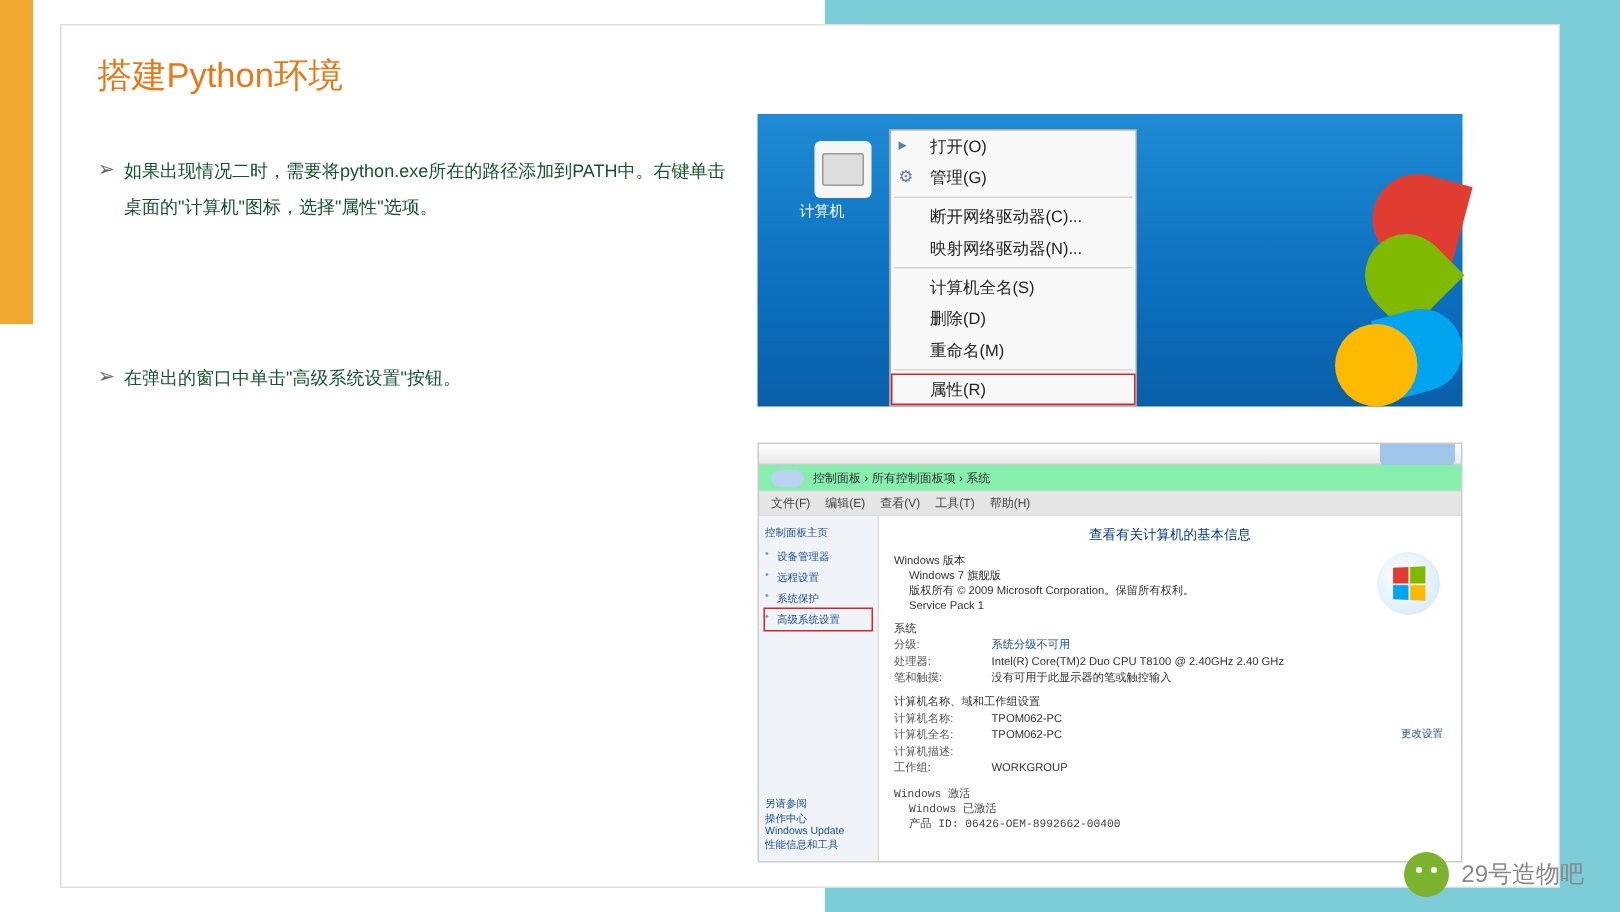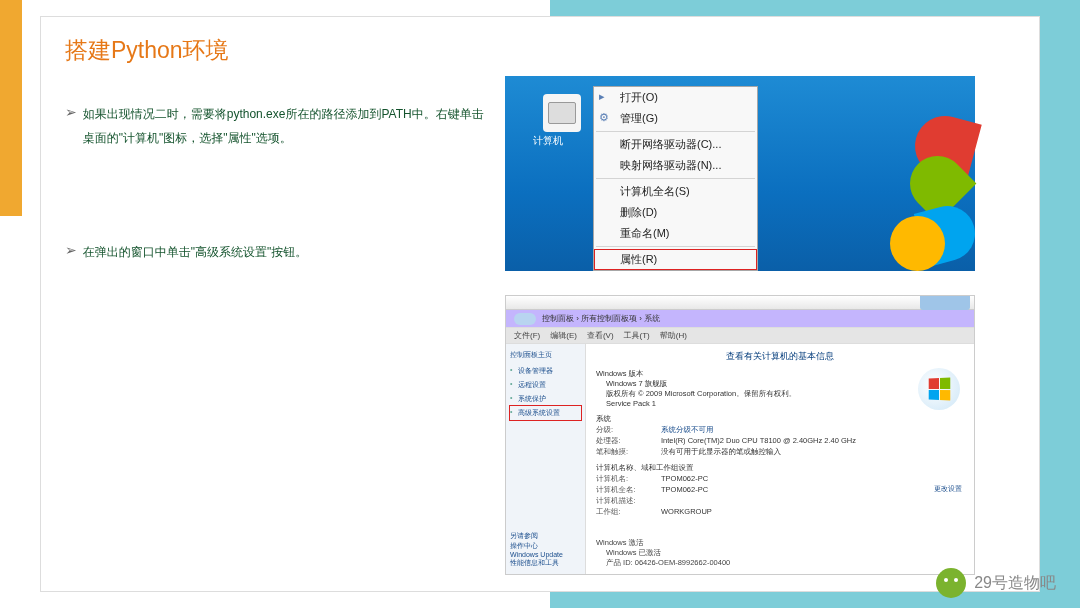--- a/index.html
+++ b/index.html
@@ -29,21 +29,21 @@
 .ctx-menu { position: absolute; left: 88px; top: 10px; width: 165px; background: #f8f8f8; border: 1px solid #a7a7a7; font-size: 11px; color: #222; }
 .ctx-item { padding: 3px 8px 3px 26px; position: relative; cursor: default; }
 .ctx-item.boxed { outline: 1.5px solid #d22; outline-offset: -1px; }
 .ctx-sep { height: 1px; background: #d4d4d4; margin: 2px 2px; }
 .ctx-icon { position: absolute; left: 5px; top: 3px; width: 14px; height: 14px; font-size: 11px; color: #5a7fb5; }
 
 
 .shot2 { width: 470px; height: 280px; background: #fff; border: 1px solid #ccc; font-size: 8px; color: #444; position: relative; }
 .shot2-top { height: 14px; background: linear-gradient(#fff,#e8e8e8); border-bottom: 1px solid #ccc; }
 .shot2-minmax { position: absolute; right: 4px; top: 0; width: 50px; height: 14px; background: #9fc5e8; border-radius: 0 0 3px 3px; }
-.addr-bar { height: 18px; background: #c4b5fd; border-bottom: 1px solid #ddd; display: flex; align-items: center; padding: 0 8px; gap: 6px; }
+.addr-bar { height: 18px; background: #86efac; border-bottom: 1px solid #ddd; display: flex; align-items: center; padding: 0 8px; gap: 6px; }
 .addr-nav { width: 22px; height: 12px; background: #b8d4f0; border-radius: 6px; }
 .addr-path { font-size: 8px; color: #333; }
 .menu-bar { height: 16px; background: #e5e5e5; border-bottom: 1px solid #ddd; display: flex; gap: 10px; padding: 0 8px; align-items: center; font-size: 8px; }
 .shot2-body { display: flex; height: 230px; }
 .sidepanel { width: 80px; background: #f0f4f9; border-right: 1px solid #ddd; padding: 6px 4px; }
 .side-title { font-size: 7px; color: #1a4d8c; margin-bottom: 4px; }
 .side-link { font-size: 7px; color: #1a4d8c; padding: 2px 0 2px 8px; position: relative; }
 .side-link.boxed { outline: 1.5px solid #d22; outline-offset: 0; }
 .side-link::before { content: "•"; position: absolute; left: 0; color: #6a9; font-size: 7px; }
 .side-bottom { position: absolute; bottom: 6px; left: 4px; font-size: 7px; color: #1a4d8c; }
@@ -51,21 +51,21 @@
 .mp-title { color: #003a7a; font-size: 9px; margin-bottom: 4px; text-align: center; }
 .mp-section { font-size: 7.5px; color: #333; margin-top: 6px; }
 .mp-row { display: flex; margin: 1px 0; }
 .mp-label { width: 65px; color: #555; }
 .mp-val { color: #333; }
 .mp-link { color: #1a4d8c; }
 .win-logo { position: absolute; right: 14px; top: 24px; width: 42px; height: 42px; border-radius: 50%; background: radial-gradient(circle at 40% 40%, #fff, #cde6f7); display: flex; align-items: center; justify-content: center; }
 .win-flag { width: 22px; height: 22px; display: grid; grid-template-columns: 1fr 1fr; grid-template-rows: 1fr 1fr; gap: 1px; transform: perspective(50px) rotateY(-12deg); }
 .wf1{background:#e03c31}.wf2{background:#7fba00}.wf3{background:#00a4ef}.wf4{background:#ffb900}
 .mp-change { position: absolute; right: 12px; top: 140px; font-size: 7px; color: #1a4d8c; }
-.mp-bottom { position: absolute; left: 10px; bottom: 6px; font-size: 7.5px; }
+.mp-bottom { position: absolute; left: 10px; bottom: 20px; font-size: 7.5px; font-family: Liberation Mono, monospace; }
 
 .footer-brand { position: absolute; right: 24px; bottom: 10px; display: flex; align-items: center; gap: 8px; color: #888; font-size: 16px; }
 .wc-icon { width: 30px; height: 30px; border-radius: 50%; background: #7bb32e; position: relative; }
 .wc-icon::before, .wc-icon::after { content: ""; position: absolute; background: #fff; border-radius: 50%; }
 .wc-icon::before { width: 4px; height: 4px; left: 8px; top: 10px; }
 .wc-icon::after { width: 4px; height: 4px; left: 18px; top: 10px; }
 </style>
 </head>
 <body>
 
@@ -169,21 +169,21 @@
                   <span class="mp-val">Intel(R) Core(TM)2 Duo CPU   T8100 @ 2.40GHz  2.40 GHz</span>
                 </div>
               <div class="mp-row">
                   <span class="mp-label">笔和触摸:</span>
                   <span class="mp-val">没有可用于此显示器的笔或触控输入</span>
                 </div>
             </div>
             <div class="mp-section">
               <div>计算机名称、域和工作组设置</div>
               <div class="mp-row">
-                  <span class="mp-label">计算机名:</span>
+                  <span class="mp-label">计算机名称:</span>
                   <span class="mp-val">TPOM062-PC</span>
                 </div>
               <div class="mp-row">
                   <span class="mp-label">计算机全名:</span>
                   <span class="mp-val">TPOM062-PC</span>
                 </div>
               <div class="mp-row">
                   <span class="mp-label">计算机描述:</span>
                   <span class="mp-val"></span>
                 </div>

